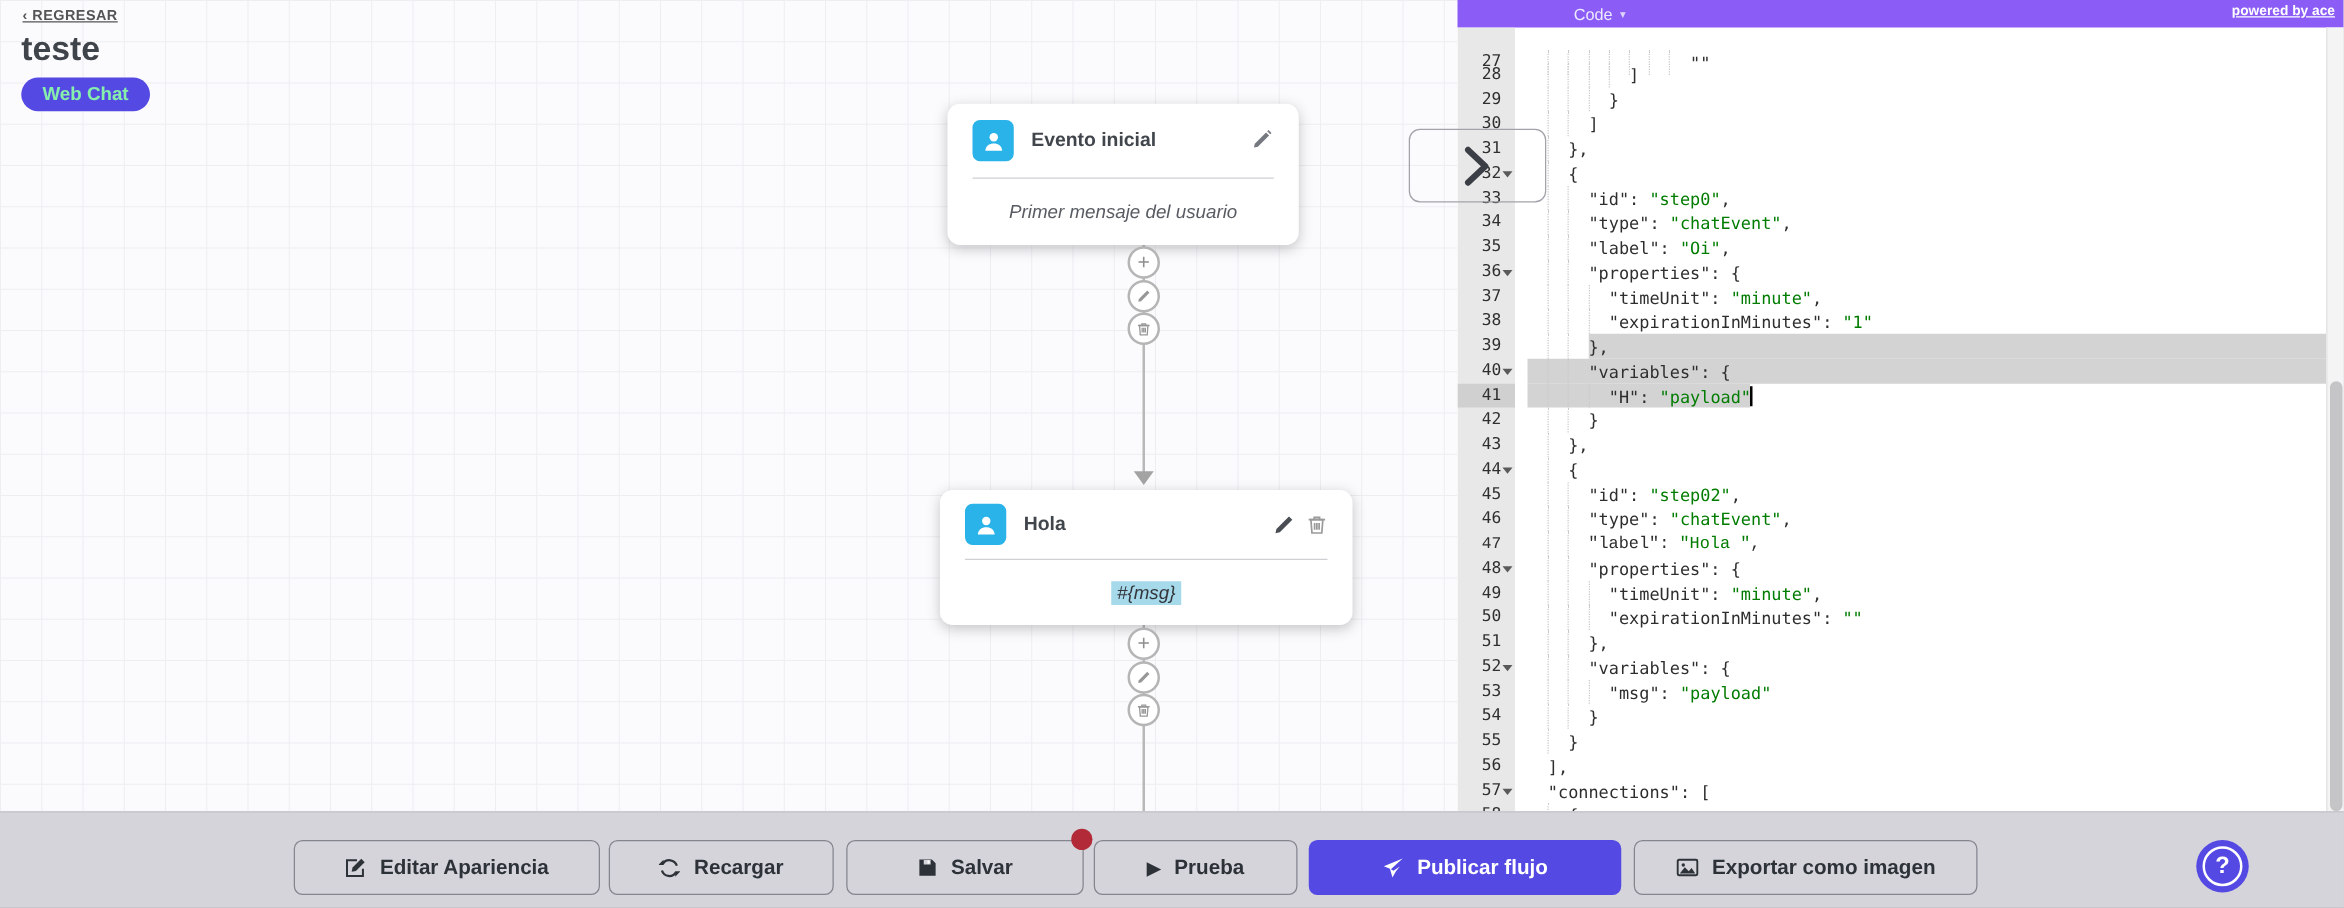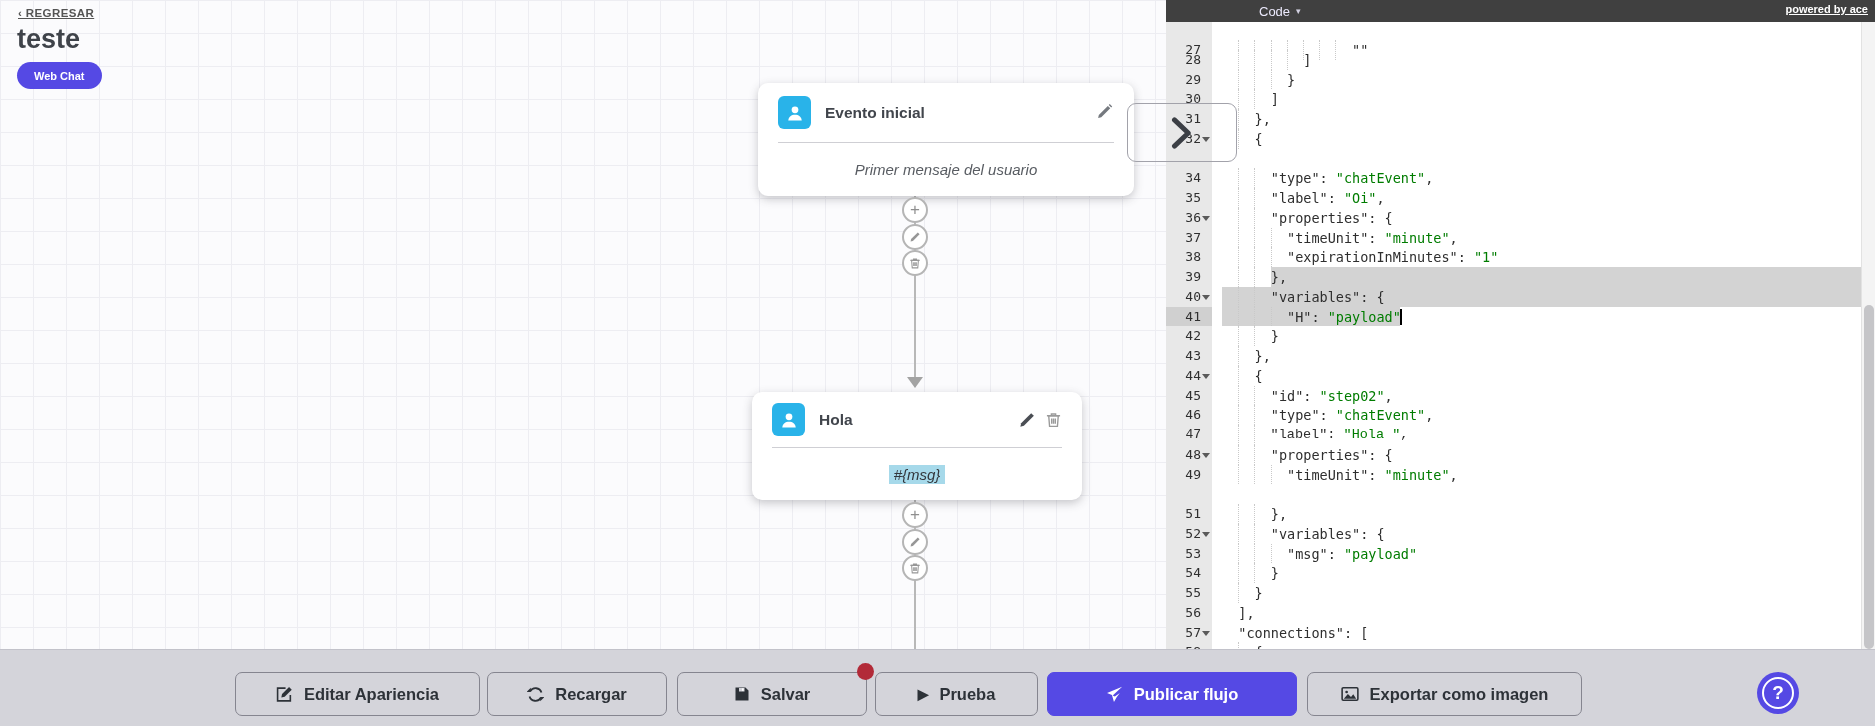--- a/index.html
+++ b/index.html
@@ -15,21 +15,21 @@
   .canvas{position:absolute;left:0;top:0;width:1166px;height:649px;overflow:hidden;
     background-color:#fbfbfd;
     background-image:linear-gradient(#ededf2 1px,transparent 1px),
                      linear-gradient(90deg,#ededf2 1px,transparent 1px);
     background-size:33px 33px;}
   .back{position:absolute;left:18px;top:7px;font-size:11.5px;font-weight:bold;
     color:#545454;letter-spacing:.4px;text-decoration:underline;cursor:pointer}
   .flow-title{position:absolute;left:17px;top:24px;margin:0;font-size:27px;
     font-weight:600;color:#3f434a}
   .pill{position:absolute;left:17px;top:62px;height:27px;padding:0 17px;
-    background:var(--accent);color:#ffffff;font-size:11px;font-weight:bold;
+    background:var(--accent);color:#86efac;font-size:15px;font-weight:bold;
     border-radius:14px;display:flex;align-items:center}
 
   .vline{position:absolute;width:2px;background:#b8b8b8}
   .arrowhead{position:absolute;left:907px;top:377px;width:0;height:0;
     border-left:8px solid transparent;border-right:8px solid transparent;
     border-top:11px solid #a3a3a3}
 
   .node{position:absolute;background:#fff;border-radius:10px;
     box-shadow:0 3px 10px rgba(60,60,70,.28)}
   .node-head{position:relative;display:flex;align-items:center;padding:0 20px}
@@ -47,21 +47,21 @@
     border:2px solid #b5b5b5;display:flex;align-items:center;justify-content:center;
     color:#979797;cursor:pointer}
   .cbtn .plus{font-size:17px;line-height:1;margin-top:-2px;color:#8f8f8f}
 
   .collapse-handle{position:absolute;left:1127px;top:103px;width:110px;height:59px;
     border:1px solid #a2a2aa;border-radius:9px;cursor:pointer;z-index:30;background:transparent}
   .collapse-handle svg{position:absolute;left:40px;top:13px}
 
   
   .code-panel{position:absolute;left:1166px;top:0;width:709px;height:649px;background:#fff}
-  .code-header{position:relative;height:22px;background:#404040}
+  .code-header{position:relative;height:22px;background:#8b5cf6}
   .code-mode{position:absolute;left:93px;top:0;height:22px;display:flex;align-items:center;
     color:#eceafd;font-size:13px;cursor:pointer}
   .code-mode .caret{font-size:9px;margin-left:6px;opacity:.85}
   .ace-link{position:absolute;right:7px;top:3px;color:#fff;font-size:11px;font-weight:bold;
     text-decoration:underline;cursor:pointer}
   .editor{position:absolute;left:0;top:22px;width:709px;height:627px;overflow:hidden;
     font-family:"DejaVu Sans Mono",monospace}
   .gutter-bg{position:absolute;left:0;top:0;width:46px;height:627px;background:#e8e8e8}
   .code-row{position:absolute;left:0;width:695px;height:20px}
   .ln{position:absolute;left:0;top:0;width:46px;height:100%;text-align:right;
@@ -108,21 +108,21 @@
   <div class="canvas">
     <a class="back">‹ REGRESAR</a>
     <h1 class="flow-title">teste</h1>
     <span class="pill">Web Chat</span>
 
     <div class="vline" style="left:914px;top:196px;height:186px"></div>
     <div class="arrowhead"></div>
 
     <div class="vline" style="left:914px;top:500px;height:149px"></div>
 
-    <div class="node" style="left:758px;top:83px;width:376px;height:113px">
+    <div class="node" style="left:758px;top:83px;width:281px;height:113px">
       <div class="node-head" style="height:59px">
         <span class="node-ico">
           <svg width="20" height="20" viewBox="0 0 16 16">
               <g fill="#fff">
                 <circle cx="8" cy="5.4" r="2.7"></circle>
                 <path d="M2.6 14c.3-3 2.5-4.6 5.4-4.6s5.1 1.6 5.4 4.6z"></path>
               </g>
             </svg>
         </span>
         <span class="node-title">Evento inicial</span>
@@ -241,20 +241,24 @@
         </div>
         <div class="code-row" style="top: 87px; height: 19.75px;">
           <span class="ln">31</span>
           <span class="code-content"><span class="guide" style="left: 26.202px;"></span><span class="code-text"><span>    },</span></span></span>
         </div>
         <div class="code-row" style="top: 106.75px; height: 19.75px;">
           <span class="ln">32</span>
           <span class="fold"></span>
           <span class="code-content"><span class="guide" style="left: 26.202px;"></span><span class="code-text"><span>    {</span></span></span>
         </div>
+        <div class="code-row" style="top: 126.5px; height: 19.75px;">
+          <span class="ln">33</span>
+          <span class="code-content"><span class="guide" style="left: 26.202px;"></span><span class="guide" style="left: 42.404px;"></span><span class="code-text"><span>      "id": </span><span class="s">"step0"</span><span>,</span></span></span>
+        </div>
         <div class="code-row" style="top: 146.25px; height: 19.75px;">
           <span class="ln">34</span>
           <span class="code-content"><span class="guide" style="left: 26.202px;"></span><span class="guide" style="left: 42.404px;"></span><span class="code-text"><span>      "type": </span><span class="s">"chatEvent"</span><span>,</span></span></span>
         </div>
         <div class="code-row" style="top: 166px; height: 19.75px;">
           <span class="ln">35</span>
           <span class="code-content"><span class="guide" style="left: 26.202px;"></span><span class="guide" style="left: 42.404px;"></span><span class="code-text"><span>      "label": </span><span class="s">"Oi"</span><span>,</span></span></span>
         </div>
         <div class="code-row" style="top: 185.75px; height: 19.75px;">
           <span class="ln">36</span>
@@ -308,20 +312,24 @@
           <span class="code-content"><span class="guide" style="left: 26.202px;"></span><span class="guide" style="left: 42.404px;"></span><span class="code-text"><span>      "label": </span><span class="s">"Hola "</span><span>,</span></span></span>
         </div>
         <div class="code-row" style="top: 422.75px; height: 19.75px;">
           <span class="ln">48</span>
           <span class="fold"></span>
           <span class="code-content"><span class="guide" style="left: 26.202px;"></span><span class="guide" style="left: 42.404px;"></span><span class="code-text"><span>      "properties": {</span></span></span>
         </div>
         <div class="code-row" style="top: 442.5px; height: 19.75px;">
           <span class="ln">49</span>
           <span class="code-content"><span class="guide" style="left: 26.202px;"></span><span class="guide" style="left: 42.404px;"></span><span class="guide" style="left: 58.606px;"></span><span class="code-text"><span>        "timeUnit": </span><span class="s">"minute"</span><span>,</span></span></span>
+        </div>
+        <div class="code-row" style="top: 462.25px; height: 19.75px;">
+          <span class="ln">50</span>
+          <span class="code-content"><span class="guide" style="left: 26.202px;"></span><span class="guide" style="left: 42.404px;"></span><span class="guide" style="left: 58.606px;"></span><span class="code-text"><span>        "expirationInMinutes": </span><span class="s">""</span></span></span>
         </div>
         <div class="code-row" style="top: 482px; height: 19.75px;">
           <span class="ln">51</span>
           <span class="code-content"><span class="guide" style="left: 26.202px;"></span><span class="guide" style="left: 42.404px;"></span><span class="code-text"><span>      },</span></span></span>
         </div>
         <div class="code-row" style="top: 501.75px; height: 19.75px;">
           <span class="ln">52</span>
           <span class="fold"></span>
           <span class="code-content"><span class="guide" style="left: 26.202px;"></span><span class="guide" style="left: 42.404px;"></span><span class="code-text"><span>      "variables": {</span></span></span>
         </div>

